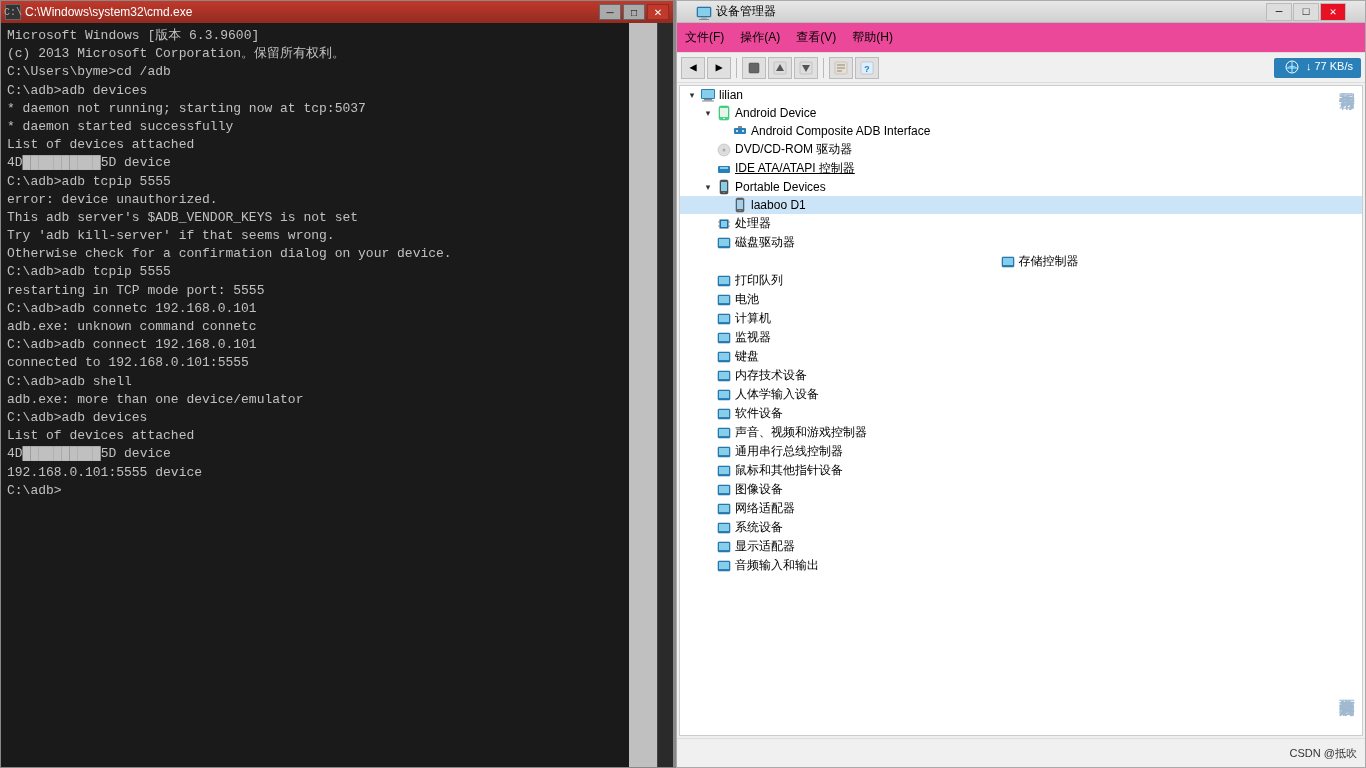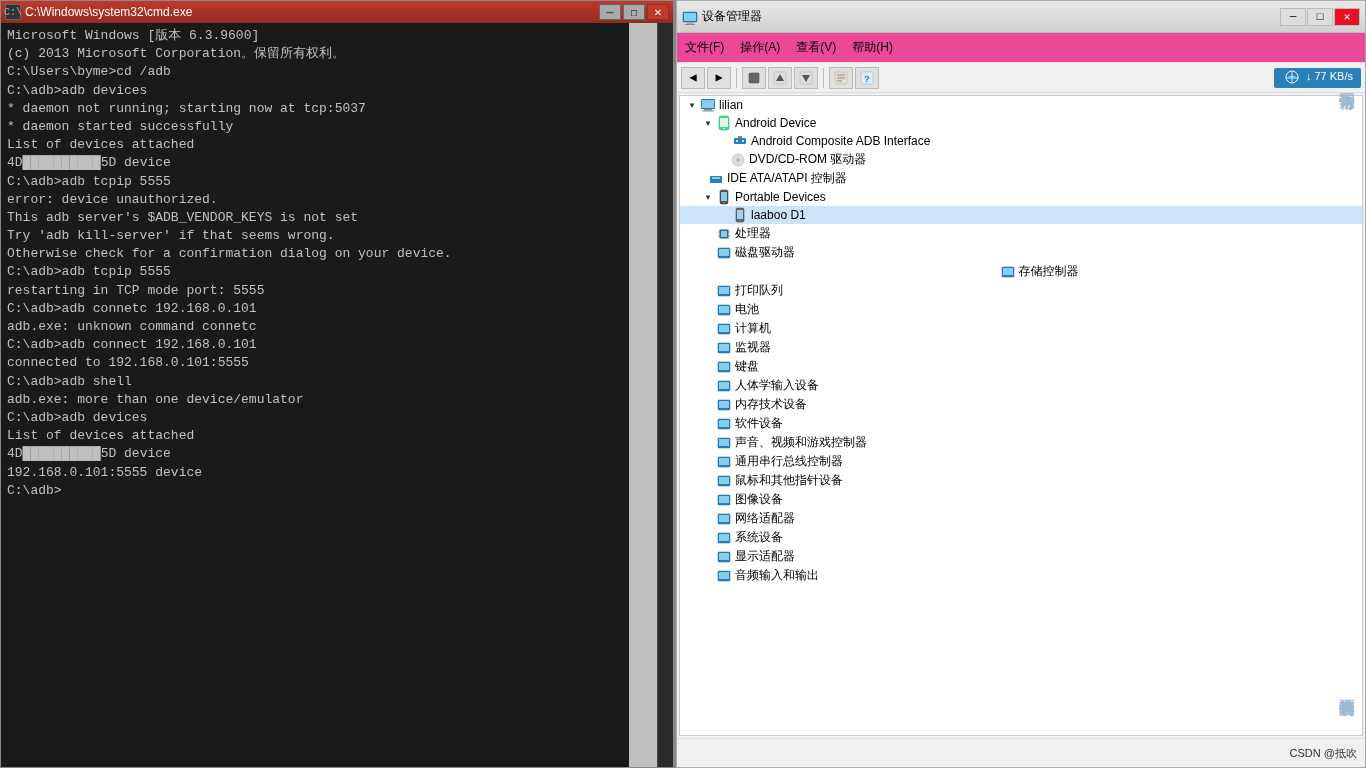--- a/index.html
+++ b/index.html
@@ -78,26 +78,26 @@
     .devmgr-window {
       width: 691px;
       height: 768px;
       display: flex;
       flex-direction: column;
       border: 1px solid #aaa;
       background: #f0f0f0;
       position: relative;
     }
     .devmgr-titlebar {
-      height: 32px;
+      height: 22px;
       background: linear-gradient(to bottom, #e8e8e8, #d0d0d0);
       display: flex;
       align-items: center;
       justify-content: space-between;
-      padding: 0 5px;
+      padding: 0 19px;
       border-bottom: 1px solid #bbb;
       user-select: none;
     }
     .devmgr-titlebar-left {
       display: flex; align-items: center; gap: 4px;
     }
     .devmgr-titlebar-icon {
       width: 16px; height: 16px;
     }
     .devmgr-titlebar-title {
@@ -411,31 +411,31 @@
         <span class="tree-icon">
           <svg width="16" height="16" viewBox="0 0 16 16">
             <rect x="2" y="5" width="12" height="6" rx="1" fill="#2980b9"></rect>
             <rect x="6" y="3" width="4" height="2" fill="#888"></rect>
             <circle cx="5" cy="8" r="1" fill="#fff"></circle>
             <circle cx="11" cy="8" r="1" fill="#fff"></circle>
           </svg>
         </span>
         <span class="tree-label">Android Composite ADB Interface</span>
       </div>
-      <div class="tree-item" style="padding-left: 34px;">
+      <div class="tree-item" style="padding-left: 20px;">
         <span class="tree-arrow"></span>
         <span class="tree-icon">
           <svg width="16" height="16" viewBox="0 0 16 16">
             <circle cx="8" cy="8" r="6" fill="#ddd" stroke="#aaa" stroke-width="0.5"></circle>
             <circle cx="8" cy="8" r="1.5" fill="#aaa"></circle>
           </svg>
         </span>
         <span class="tree-label">DVD/CD-ROM 驱动器</span>
       </div>
-      <div class="tree-item" style="padding-left: 12px;">
+      <div class="tree-item" style="padding-left: 20px; text-decoration: underline;">
         <span class="tree-arrow"></span>
         <span class="tree-icon">
           <svg width="16" height="16" viewBox="0 0 16 16">
             <rect x="2" y="5" width="12" height="7" rx="1" fill="#2980b9"></rect>
             <rect x="4" y="6" width="8" height="2" fill="#87ceeb"></rect>
           </svg>
         </span>
         <span class="tree-label">IDE ATA/ATAPI 控制器</span>
       </div>
       <div class="tree-item" style="padding-left: 20px;">
@@ -545,31 +545,31 @@
         <span class="tree-label">键盘</span>
       </div>
       <div class="tree-item" style="padding-left: 20px;">
         <span class="tree-arrow"></span>
         <span class="tree-icon">
           <svg width="16" height="16" viewBox="0 0 16 16">
             <rect x="2" y="3" width="12" height="10" rx="1" fill="#2980b9" stroke="#1a6091" stroke-width="0.5"></rect>
             <rect x="3" y="4" width="10" height="7" fill="#87ceeb"></rect>
           </svg>
         </span>
+        <span class="tree-label">内存技术设备</span>
+      </div>
+      <div class="tree-item" style="padding-left: 20px;">
+        <span class="tree-arrow"></span>
+        <span class="tree-icon">
+          <svg width="16" height="16" viewBox="0 0 16 16">
+            <rect x="2" y="3" width="12" height="10" rx="1" fill="#2980b9" stroke="#1a6091" stroke-width="0.5"></rect>
+            <rect x="3" y="4" width="10" height="7" fill="#87ceeb"></rect>
+          </svg>
+        </span>
         <span class="tree-label">人体学输入设备</span>
-      </div>
-      <div class="tree-item" style="padding-left: 20px;">
-        <span class="tree-arrow"></span>
-        <span class="tree-icon">
-          <svg width="16" height="16" viewBox="0 0 16 16">
-            <rect x="2" y="3" width="12" height="10" rx="1" fill="#2980b9" stroke="#1a6091" stroke-width="0.5"></rect>
-            <rect x="3" y="4" width="10" height="7" fill="#87ceeb"></rect>
-          </svg>
-        </span>
-        <span class="tree-label">内存技术设备</span>
       </div>
       <div class="tree-item" style="padding-left: 20px;">
         <span class="tree-arrow"></span>
         <span class="tree-icon">
           <svg width="16" height="16" viewBox="0 0 16 16">
             <rect x="2" y="3" width="12" height="10" rx="1" fill="#2980b9" stroke="#1a6091" stroke-width="0.5"></rect>
             <rect x="3" y="4" width="10" height="7" fill="#87ceeb"></rect>
           </svg>
         </span>
         <span class="tree-label">软件设备</span>

